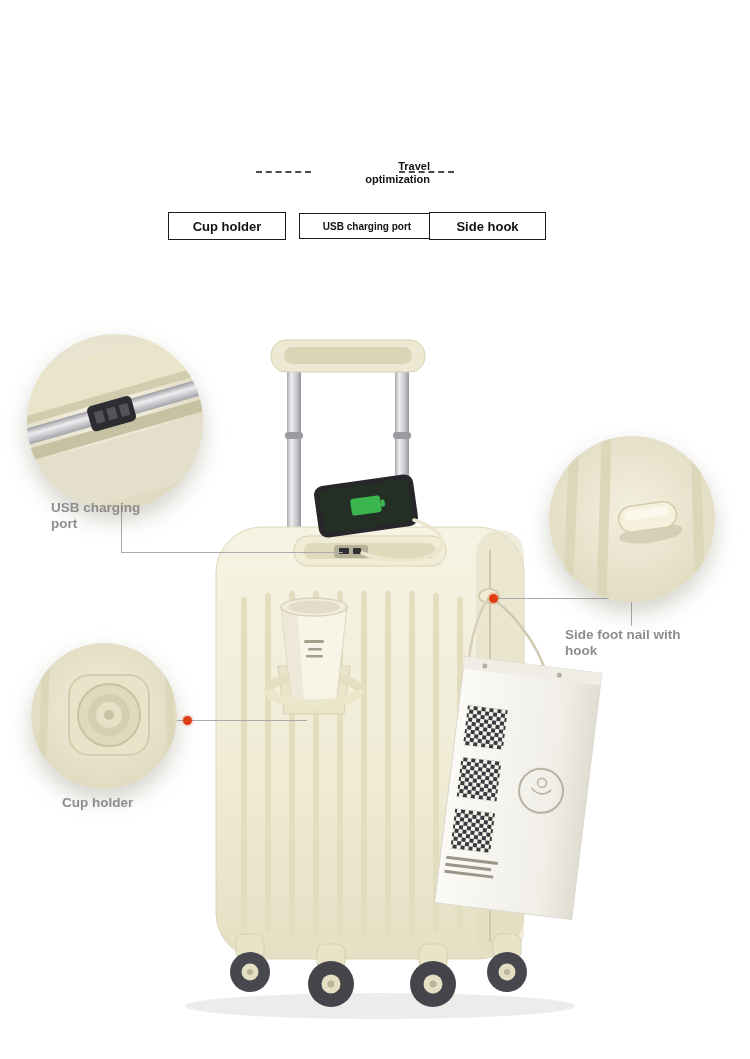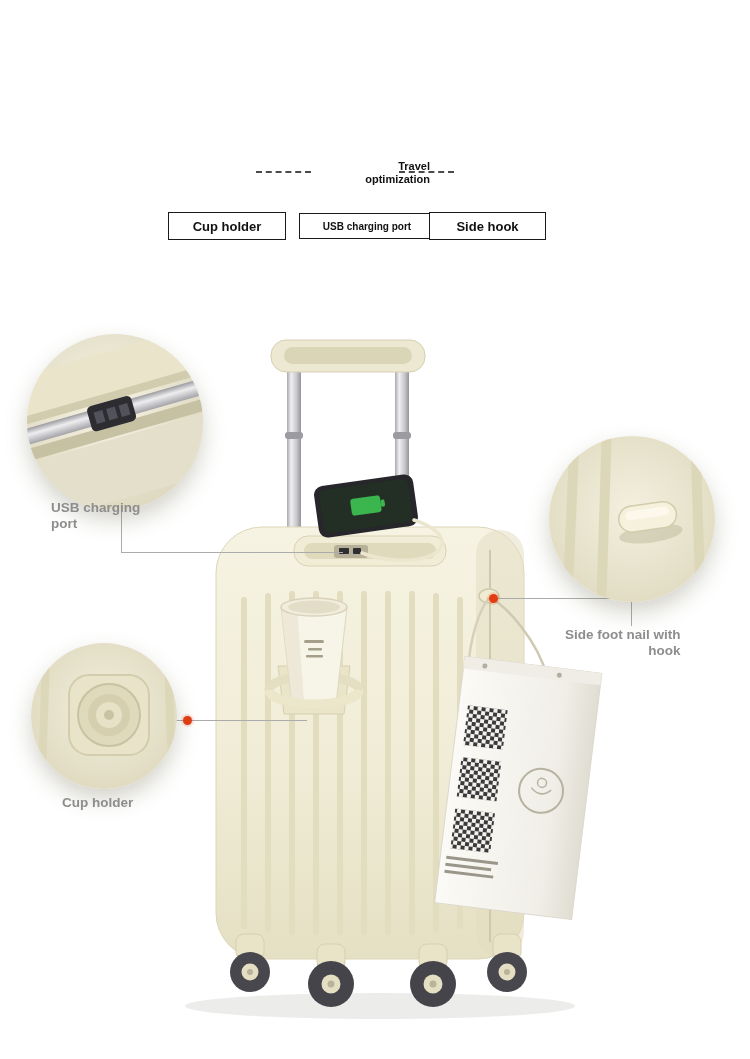--- a/index.html
+++ b/index.html
@@ -40,21 +40,21 @@
   .detail-circle { position:absolute; border-radius:50%; overflow:hidden; z-index:5;
                    box-shadow:0 10px 22px rgba(110,105,80,.30); }
   .detail-circle svg { display:block; }
   .c-usb  { left:27px;  top:334px; width:176px; height:176px; }
   .c-hook { left:549px; top:436px; width:166px; height:166px; }
   .c-cup  { left:31px;  top:643px; width:146px; height:146px; }
 
   .callout-label { position:absolute; color:#8d8d8d; font-weight:bold; font-size:13.5px;
                    line-height:16px; z-index:6; }
   .label-usb  { left:35px;  top:500px;margin-left:16px; }
-  .label-hook { left:565px; top:627px;text-align:right; }
+  .label-hook { left:565px; top:627px; }
   .label-cup  { left:62px;  top:795px; }
 </style>
 </head>
 <body>
 
 <div class="canvas">
 
   <svg class="scene" width="750" height="1059" viewBox="0 0 750 1059" xmlns="http://www.w3.org/2000/svg">
     <defs>
       <linearGradient id="gMetal" x1="0" y1="0" x2="1" y2="0">

